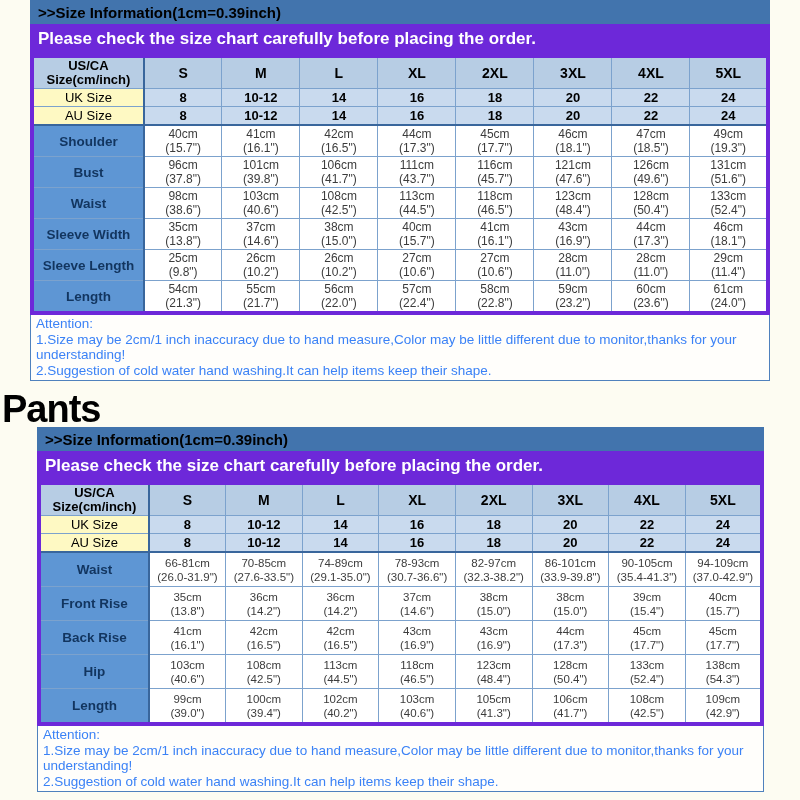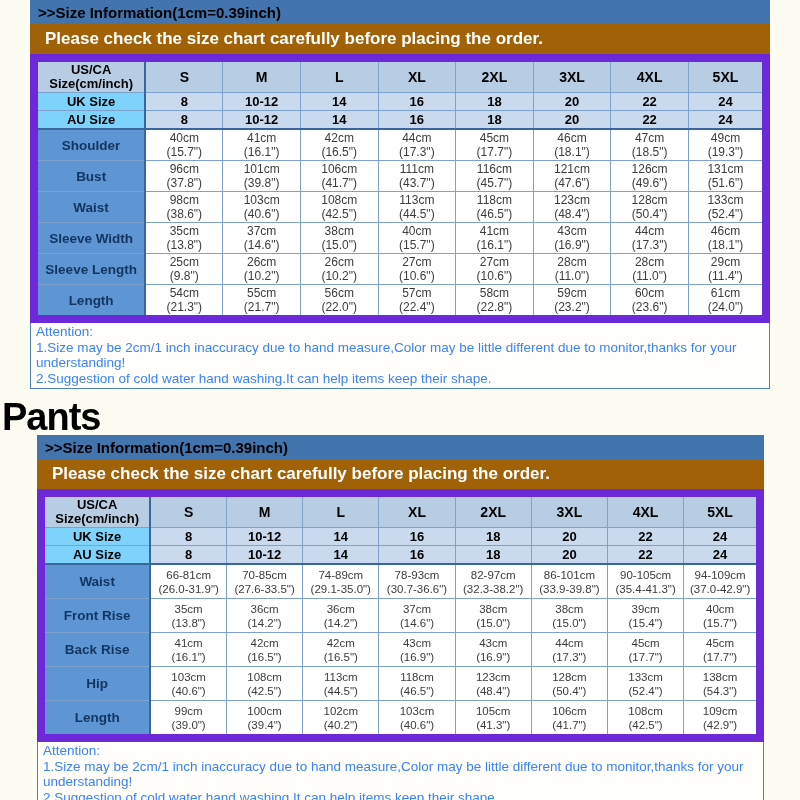--- a/index.html
+++ b/index.html
@@ -15,40 +15,40 @@
   }
   .chart { margin-left:30px; width:740px; }
   .pants-section .chart { margin-left:37px; width:727px; }
   .pants-section .section-title { margin-top:10px; }
 
   .bar1 {
     background:#4274ad; color:#000000; font-weight:700;
     font-size:15px; padding:4px 8px 3px 8px;
   }
   .bar2 {
-    background:#a16207; color:#ffffff; font-weight:700;
-    font-size:17px; padding:5px 8px 5px 15px;
+    background:#6d28d9; color:#ffffff; font-weight:700;
+    font-size:17px; padding:5px 8px 5px 8px;
   }
 
   table.size-table {
     border-collapse:collapse; table-layout:fixed; width:100%;
-    background:#ffffff; border:8px solid #6d28d9;
+    background:#ffffff; border:4px solid #6d28d9;
   }
   .size-table col.label-col { width:15.2%; }
   .size-table th, .size-table td {
     border:1px solid #7ca2cd; text-align:center;
     vertical-align:middle; padding:1px 0;
   }
   .corner {
     background:#b7cde4; color:#000; font-size:13px; font-weight:700;
     line-height:14px; border-right:2px solid #39669c !important;
   }
   .sizehead { background:#b7cde4; color:#000; font-size:14px; font-weight:700; }
   .uklabel {
-    background:#7dd3fc; color:#000; font-size:13px; font-weight:700;
+    background:#fef9c3; color:#000; font-size:13px; font-weight:400;
     height:15px; line-height:14px; border-right:2px solid #39669c !important;
   }
   .sizeval { background:#c9daee; color:#000; font-size:13px; font-weight:700; line-height:14px; }
   tr.last-size-row th, tr.last-size-row td { border-bottom:2px solid #39669c;margin-top:28px; }
   .rowlabel {
     background:#5e96d4; color:#12355f; font-size:13.5px; font-weight:700;
     border-right:2px solid #39669c !important;
   }
   .measure { background:#ffffff; color:#3c3c3c; font-size:12px; line-height:14px; height:28px; }
   .pants-section .measure { height:31px; font-size:11.5px; }

